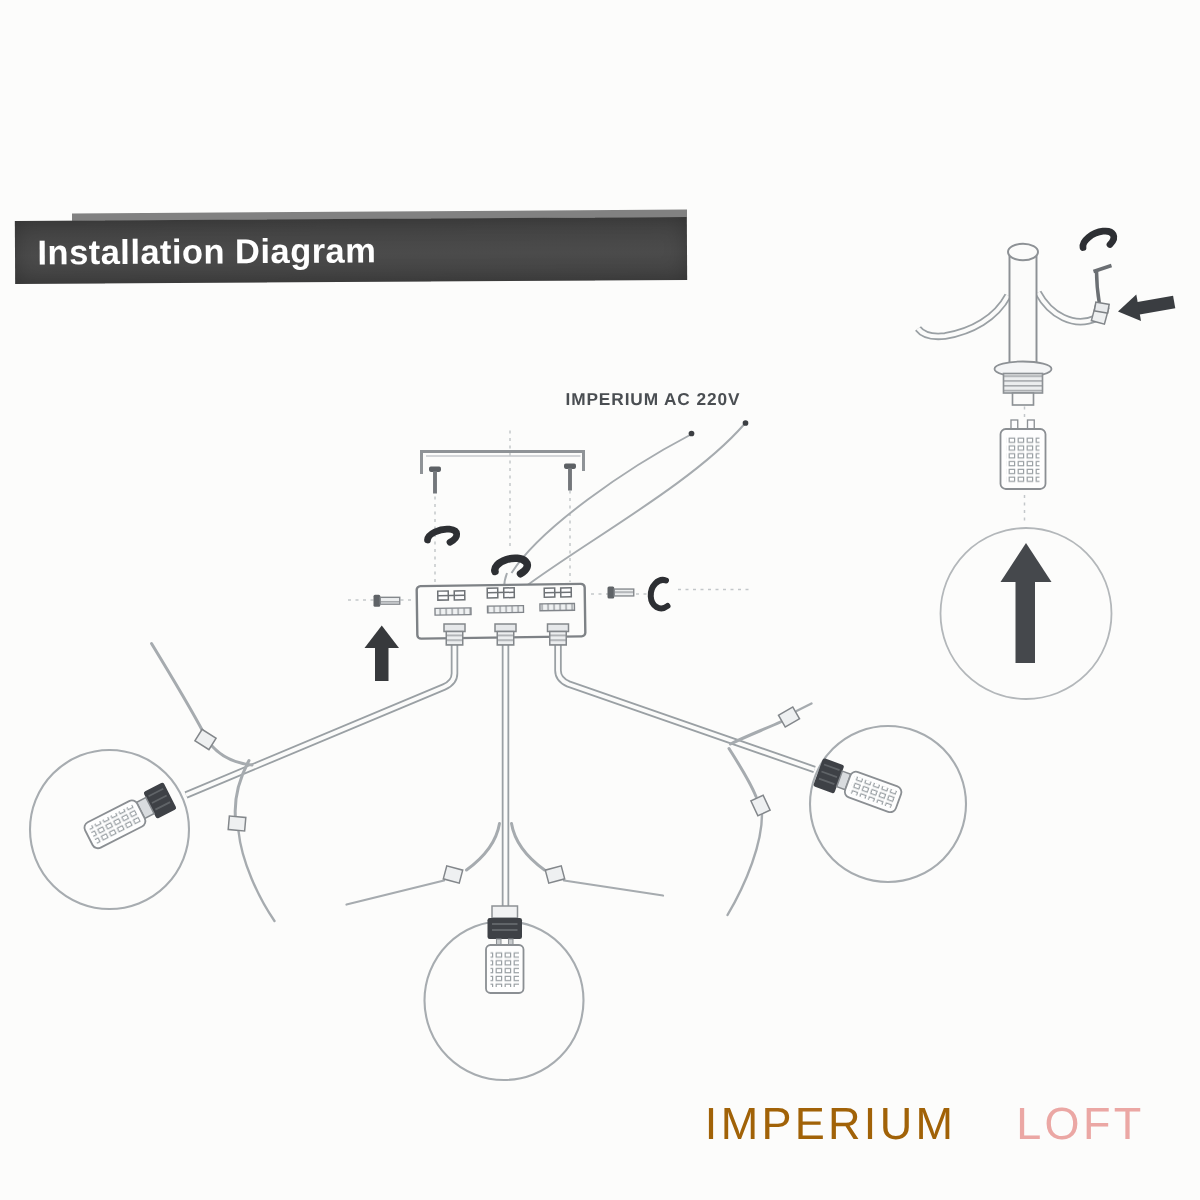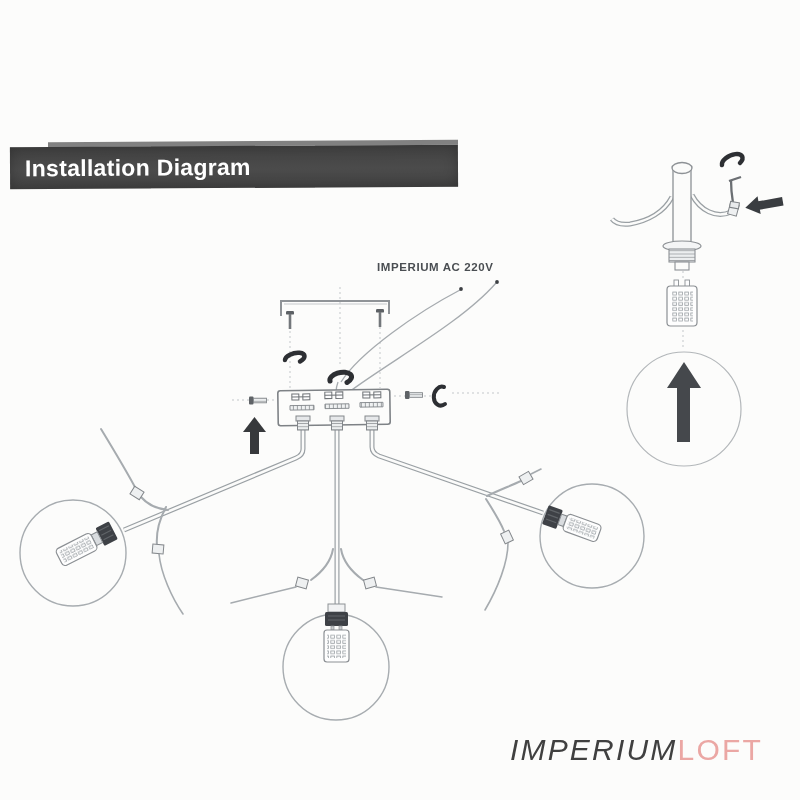--- a/index.html
+++ b/index.html
@@ -26,22 +26,22 @@
   .connect-label{
     position:absolute;left:377px;top:261px;
     font-size:11.5px;color:#4a4e52;letter-spacing:.6px;font-weight:600;
     white-space:nowrap;
   }
   svg.diagram{position:absolute;left:0;top:0;}
   .watermark{
     position:absolute;right:37px;top:733px;
     font-size:30px;font-weight:400;letter-spacing:2.2px;white-space:nowrap;
   }
-  .watermark .imperium{color:#404040;font-style:italic;}
-  .watermark .loft{color:#eba7a4;}
+  .watermark .imperium{color:#a16207;}
+  .watermark .loft{color:#eba7a4;margin-left:40px;}
 </style>
 </head>
 <body>
 
 <div class="header-ridge"></div>
 <div class="header-bar">
   <span class="title">Installation Diagram</span>
 </div>
 
 <div class="connect-label">IMPERIUM AC 220V</div>

